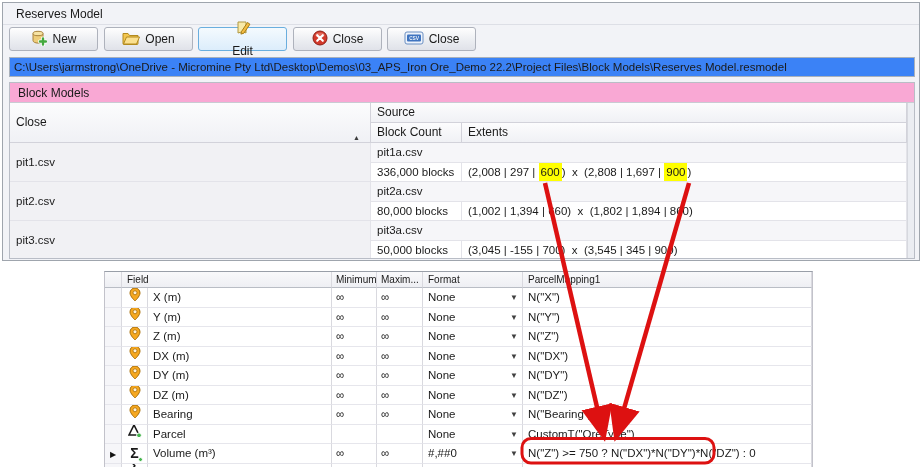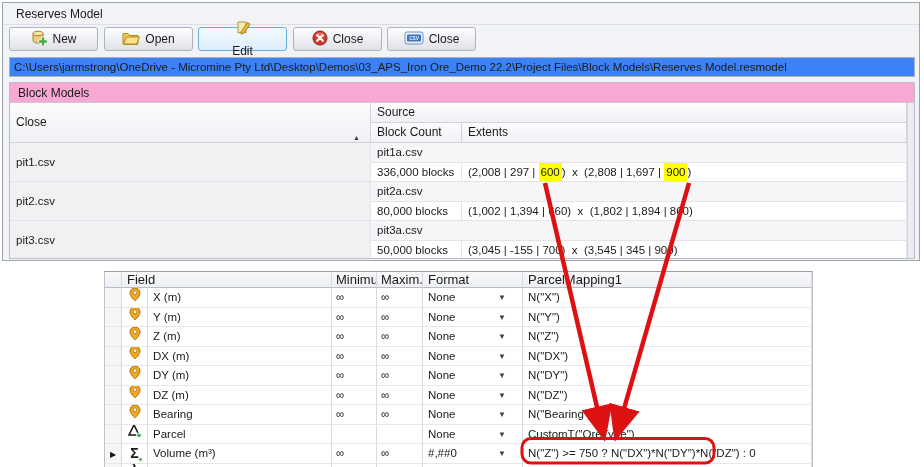--- a/index.html
+++ b/index.html
@@ -40,30 +40,30 @@
                border-left:1px solid #d6d8de; }
   .sort-ico { position:absolute; right:10px; top:15px; font-size:7px; color:#3c3c3c; }
 
   
   #fgrid { position:absolute; left:104px; top:271px; width:709px; height:196px;
            background:#ffffff; border-top:1px solid #999fa8; border-left:1px solid #c2c2ca;
            border-right:1px solid #c2c2ca; overflow:hidden; z-index:10; }
   .frow { display:flex; height:19.5px; }
   .fhead { height:16px; }
   .fhead .fc { background:linear-gradient(#f9f9fb,#eeeff3); border-bottom:1px solid #b9bdc5;
-               font-size:13px; line-height:15px; }
+               font-size:10px; line-height:15px; }
   .fc { border-right:1px solid #d9d9df; border-bottom:1px solid #e6e6ec;
         font-size:11.5px; line-height:19px; padding-left:5px; overflow:hidden;
         white-space:nowrap; flex-shrink:0; }
   .c-ind  { width:17px;  padding-left:0; text-align:center; background:#f6f6f9; }
   .c-icon { width:26px;  padding-left:0; display:flex; align-items:center; justify-content:center; }
   .c-fld  { width:184px; }
   .c-min  { width:45px;  padding-left:4px; }
   .c-max  { width:46px;  padding-left:4px; }
-  .c-fmt  { width:100px; display:flex; justify-content:space-between; padding-right:16px; }
+  .c-fmt  { width:100px; display:flex; justify-content:space-between; padding-right:4px; }
   .c-map  { flex:1; }
   .c-fieldhead { width:210px; }
   .dd { font-size:8px; color:#404040; line-height:19px; }
   .ind-glyph { font-size:8px; line-height:19px; color:#111; }
 
   .sigma { position:relative; font-weight:bold; font-size:14px; line-height:14px; }
   .gdot  { position:absolute; right:-4px; bottom:-2px; width:5px; height:5px;
            border-radius:50%; background:#45b54d; border:1px solid #ffffff; }
 
   

